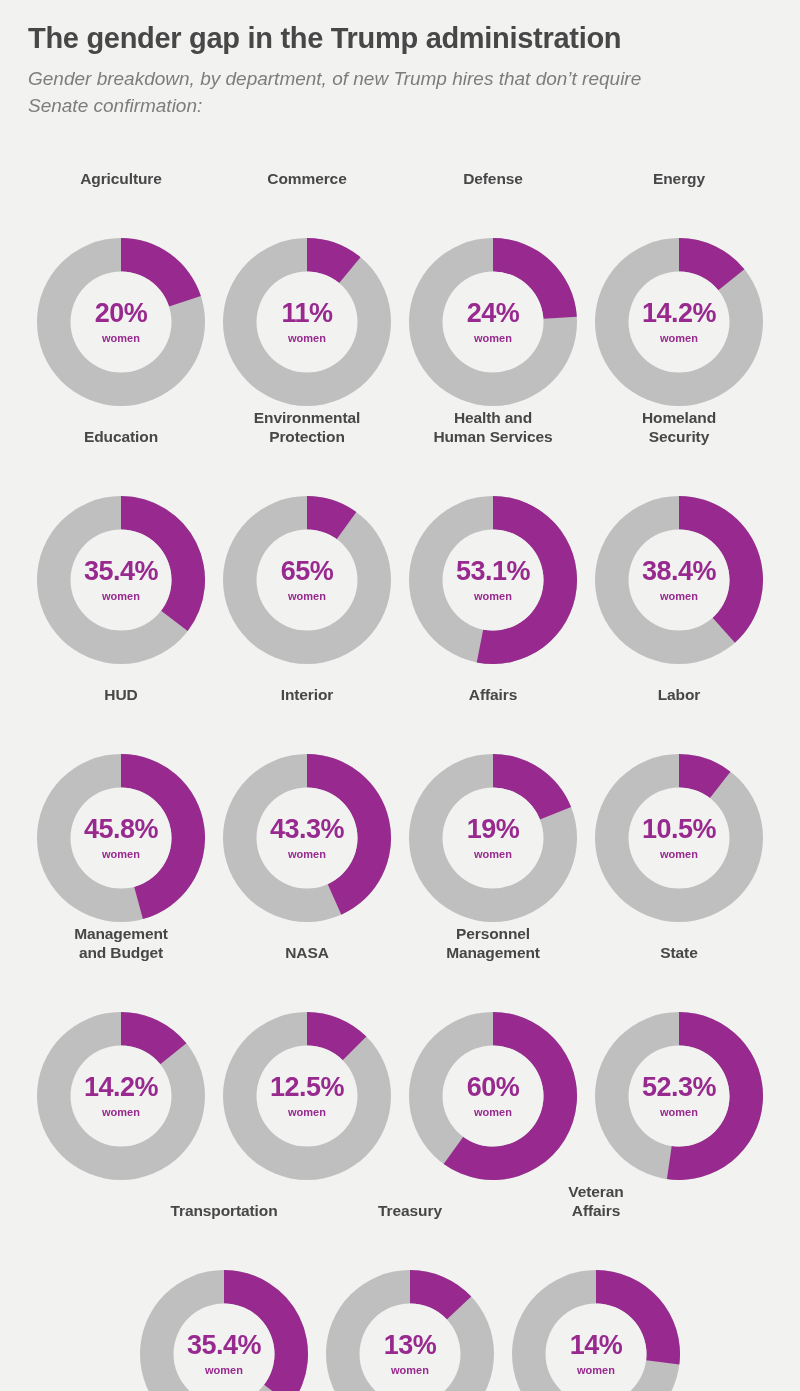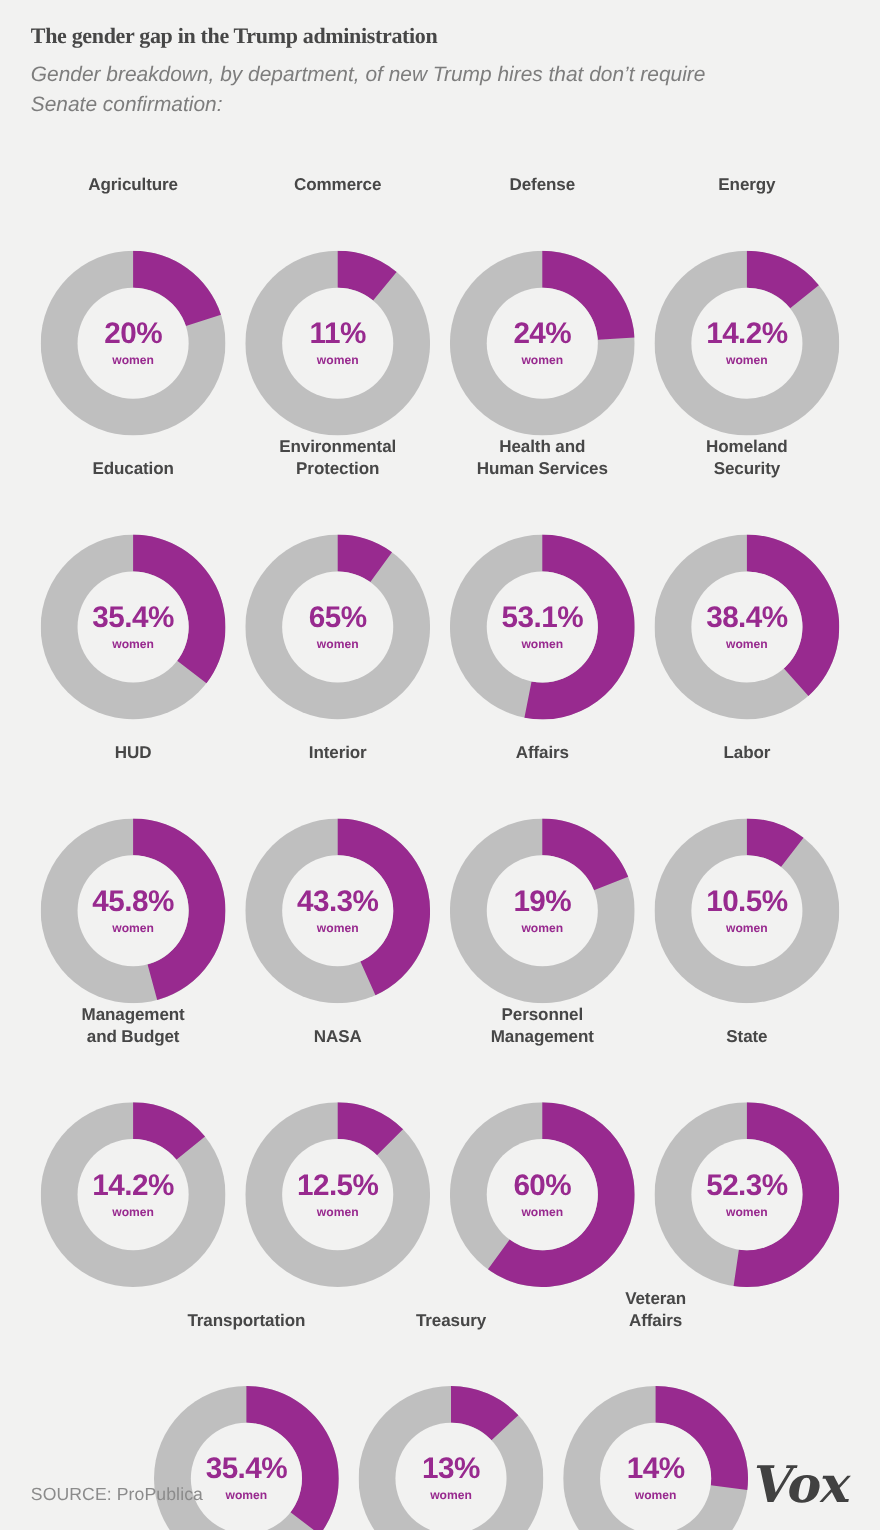--- a/index.html
+++ b/index.html
@@ -16,27 +16,26 @@
     position: relative;
   }
   .page {
     position: relative;
     width: 800px;
     height: 1391px;
     box-sizing: border-box;
     padding: 0 28px;
   }
   .title {
-    font-size: 20px;
+    font-size: 29px;
     font-weight: bold;
     color: #474747;
     letter-spacing: -0.3px;
     padding-top: 22px;
     line-height: 1.15;
-    font-family: Liberation Serif, serif;
   }
   .subtitle {
     font-size: 19px;
     font-style: italic;
     color: #7d7d7d;
     line-height: 1.42;
     margin-top: 11px;
     max-width: 660px;
   }
   .grid {
@@ -453,18 +452,14 @@
             </svg>
             <div class="donut-center">
               <div class="pct">14%</div>
               <div class="women">women</div>
             </div>
           </div>
         </div>
       </div>
     </div>
 
-  <div class="footer">
-    <div class="source">SOURCE: ProPublica</div>
-    <div class="vox-logo">Vox</div>
-  </div>
 
 </div>
 
 </body></html>

